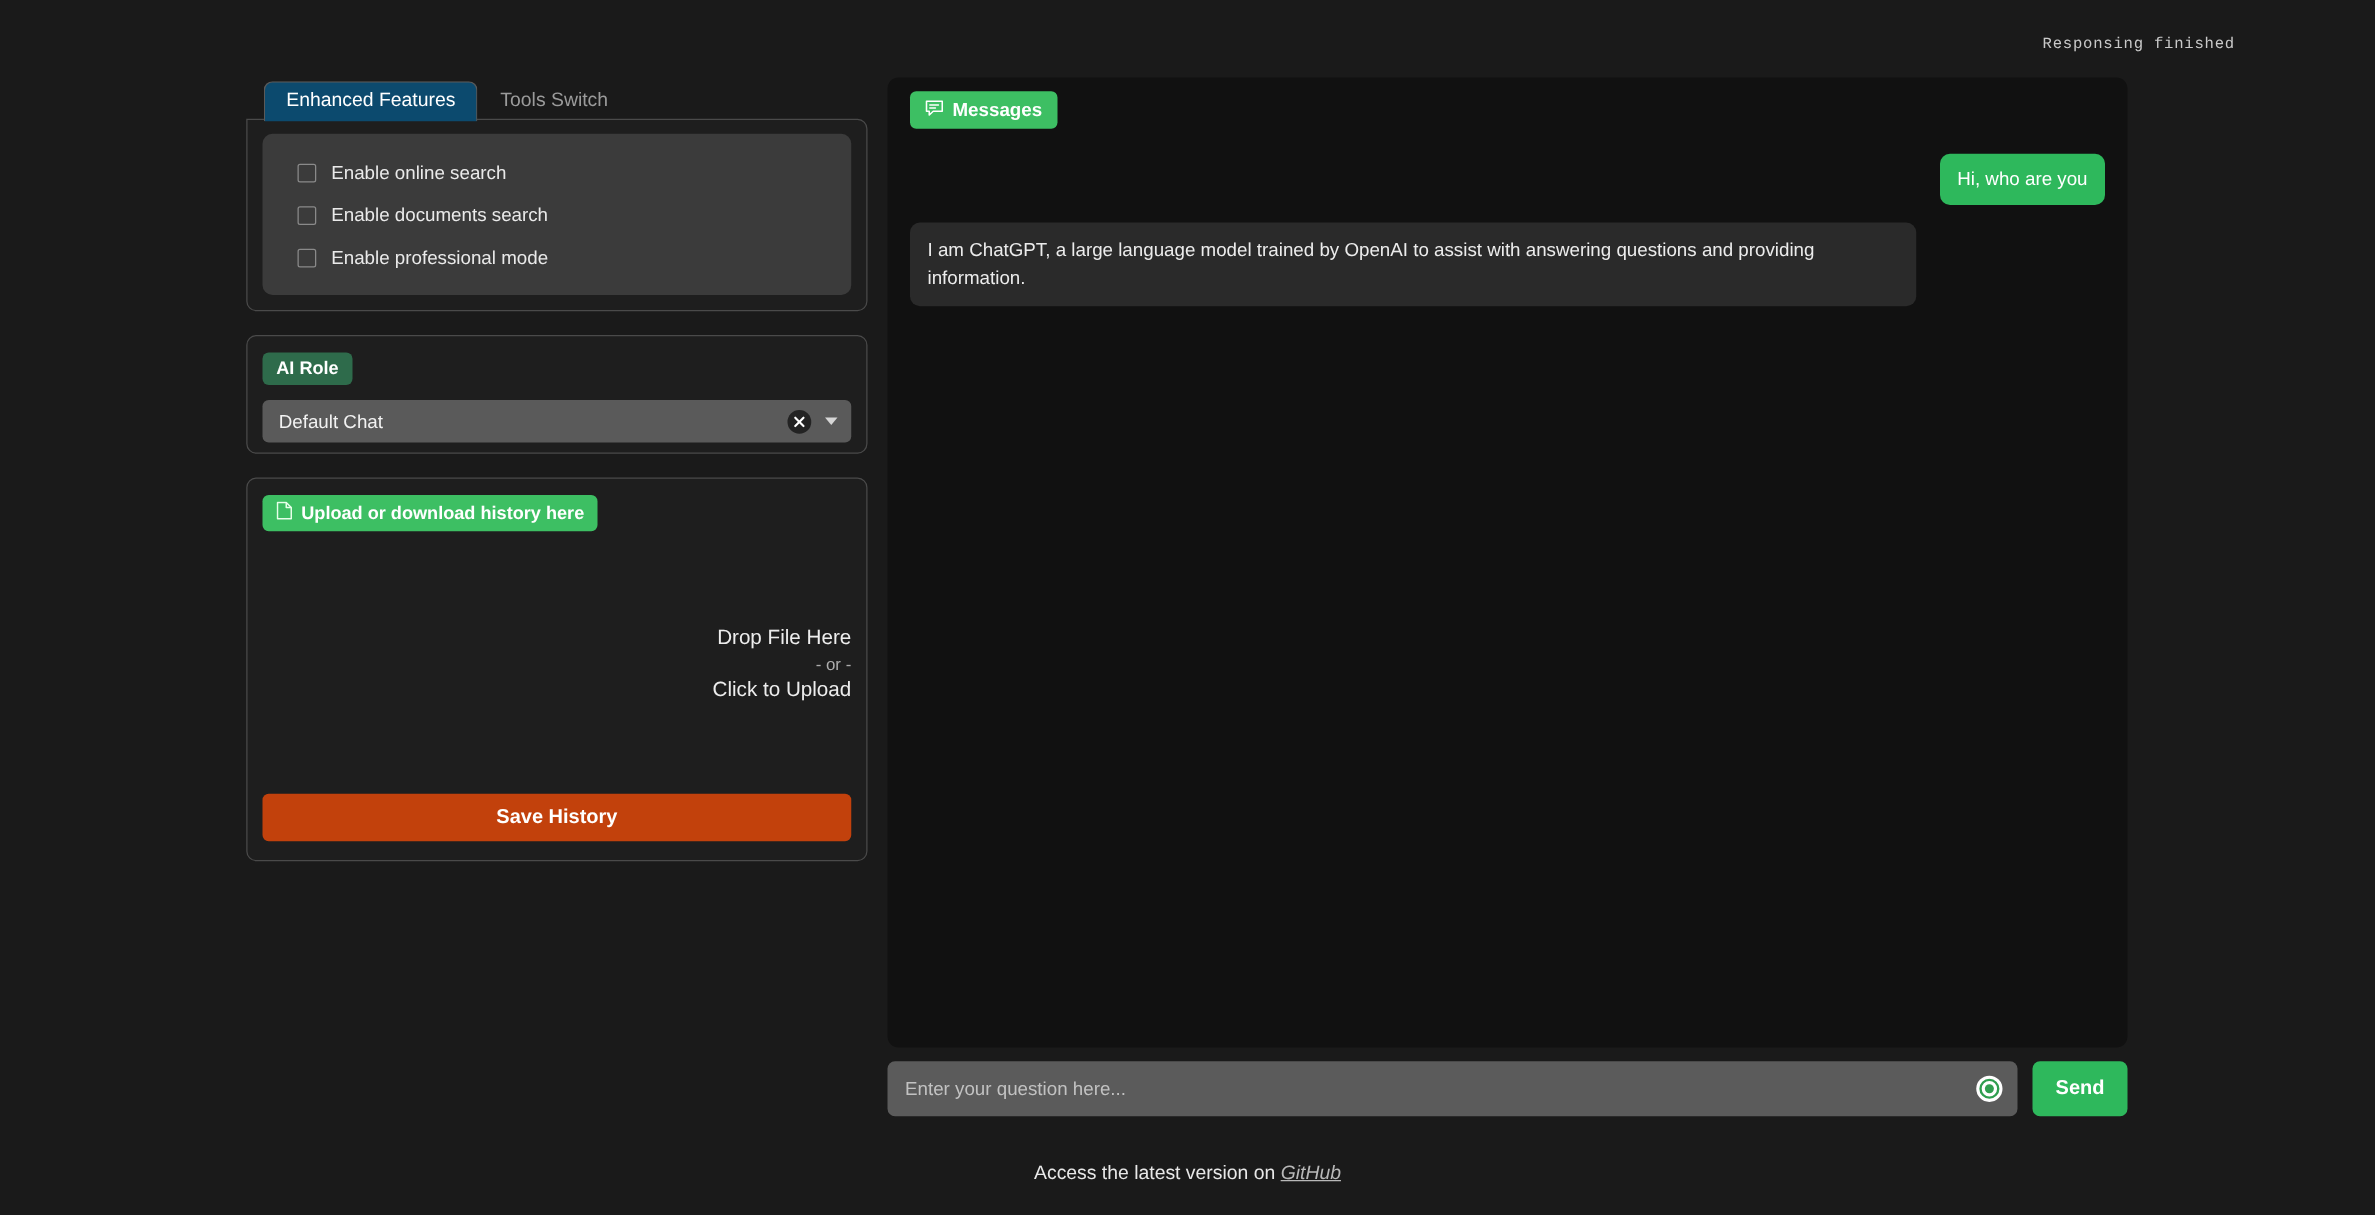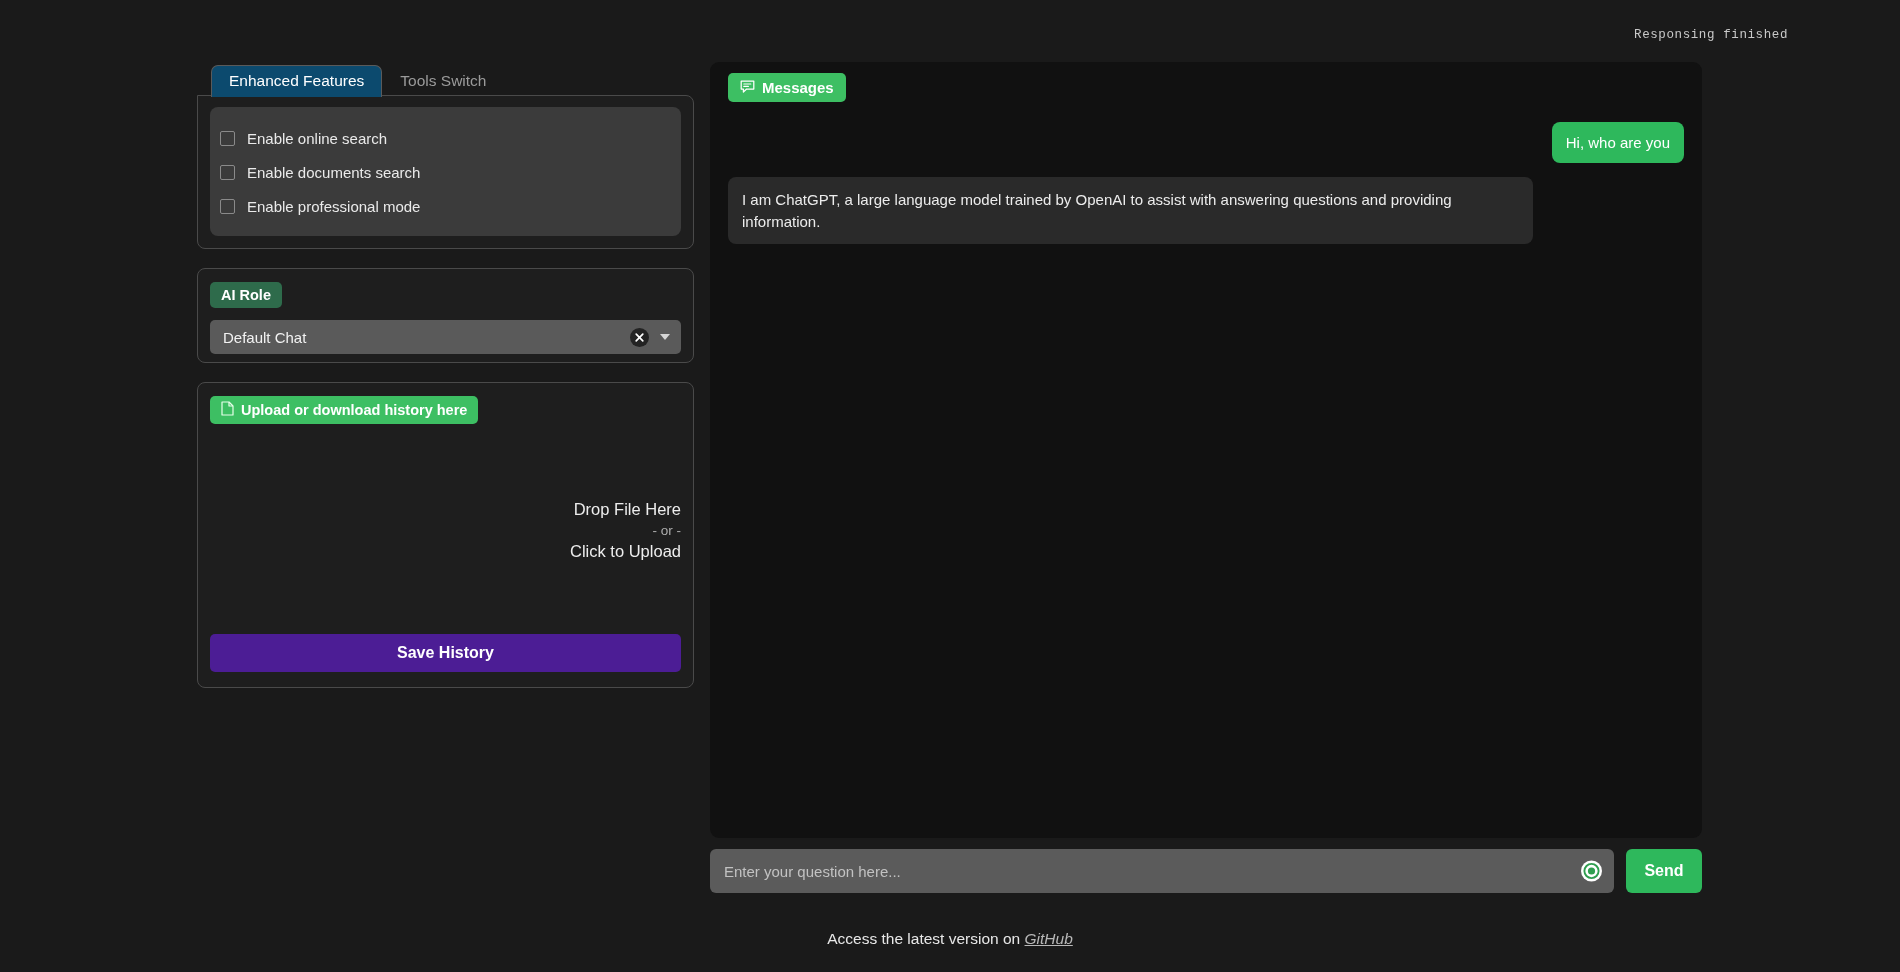--- a/index.html
+++ b/index.html
@@ -80,21 +80,21 @@
   }
   .checkbox-group {
     background: #3b3b3b;
     border-radius: 8px;
     padding: 14px 0 13px 0;
   }
   .check-row {
     display: flex;
     align-items: center;
     height: 34px;
-    padding-left: 10px;
+    padding-left: 28px;
     cursor: pointer;
   }
   .check-box {
     width: 15px;
     height: 15px;
     border: 1px solid #8a8a8a;
     border-radius: 2px;
     background: transparent;
     flex: 0 0 auto;
   }
@@ -178,21 +178,21 @@
     color: #ededed;
     line-height: 1.32;
   }
   .drop-or {
     font-size: 13.5px;
     color: #adadad;
     line-height: 1.5;
   }
   .save-btn {
     height: 38px;
-    background: #4c1d95;
+    background: #c2410c;
     border: none;
     border-radius: 5px;
     width: 100%;
     color: #ffffff;
     font-size: 16px;
     font-weight: bold;
     font-family: "Liberation Sans", sans-serif;
     cursor: pointer;
   }
 

